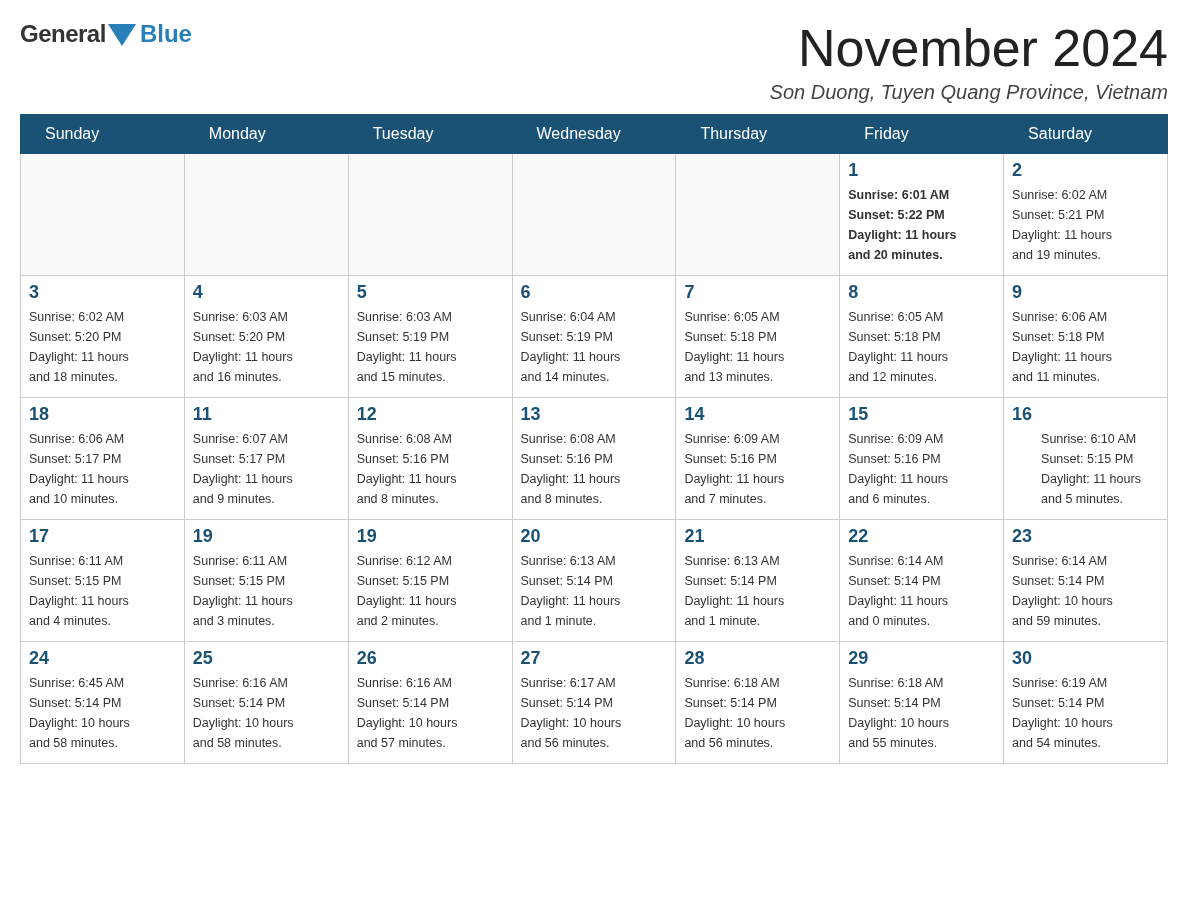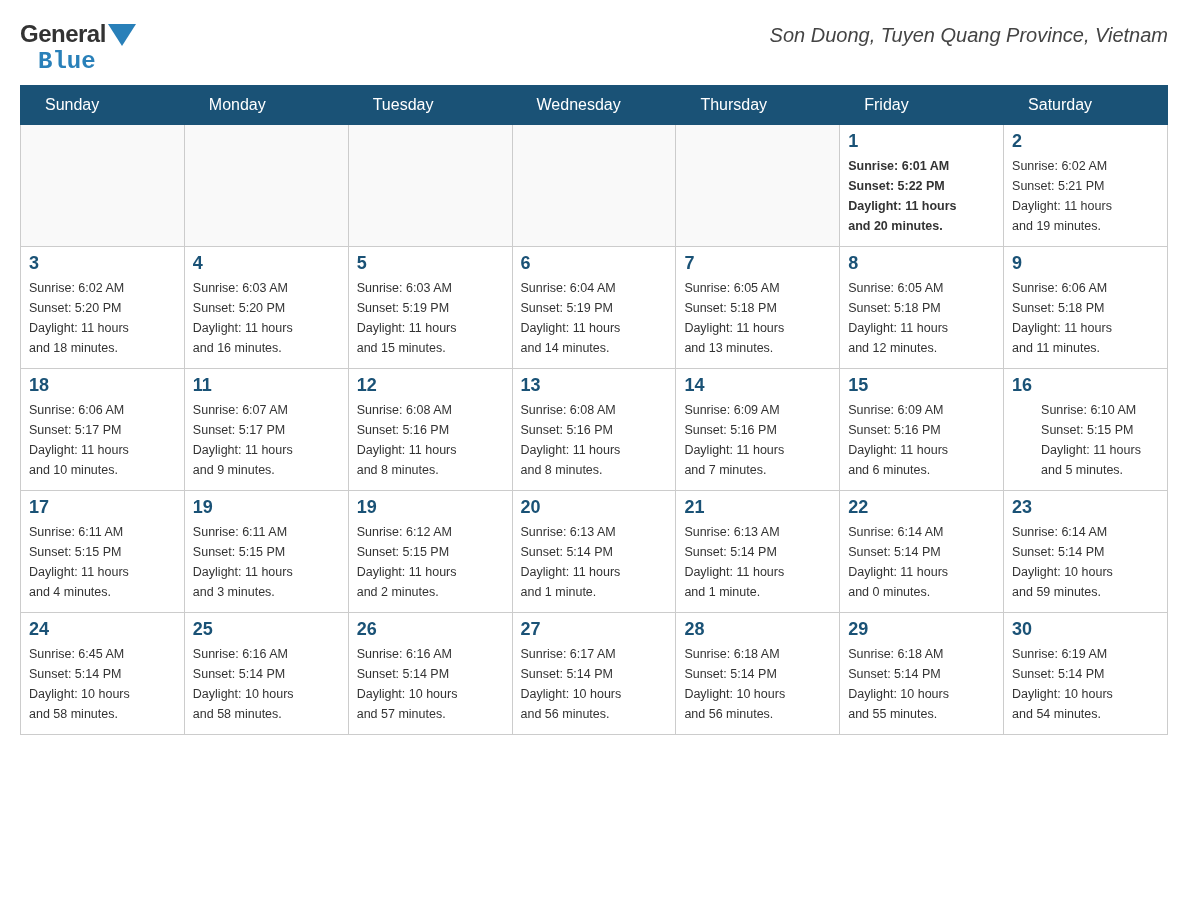--- a/index.html
+++ b/index.html
@@ -68,21 +68,21 @@
     }
     .empty-cell {
       background: #f9f9f9;
     }
     .row-border-top td {
       border-top: 2px solid #1a5276;
     }
     
     .logo-wrapper {
       display: flex;
-      flex-direction: column;
+      flex-direction: row;
     }
     .logo-line1 {
       display: flex;
       align-items: center;
       gap: 0px;
     }
     .general-text {
       font-size: 24px;
       font-weight: bold;
       color: #333;
@@ -99,24 +99,25 @@
 
 <div class="header">
   <div class="logo-wrapper">
     <div class="logo-line1">
       <span class="general-text">General</span>
       <svg width="28" height="22" viewBox="0 0 28 22" style="margin-left:2px; margin-top:2px;">
         <polygon points="0,0 28,0 14,22" fill="#2980b9"></polygon>
       </svg>
     </div>
     <div>
-      <span class="blue-text" style="margin-left: 18px; font-family: Liberation Mono, monospace;">Blue</span>
+      <span class="blue-text" style="margin-left: 4px;">Blue</span>
     </div>
   </div>
   <div class="title-area">
+    <div class="month-year">November 2024</div>
     <div class="location">Son Duong, Tuyen Quang Province, Vietnam</div>
   </div>
 </div>
 
 <table class="calendar">
   <thead>
     <tr>
       <th>Sunday</th>
       <th>Monday</th>
       <th>Tuesday</th>

